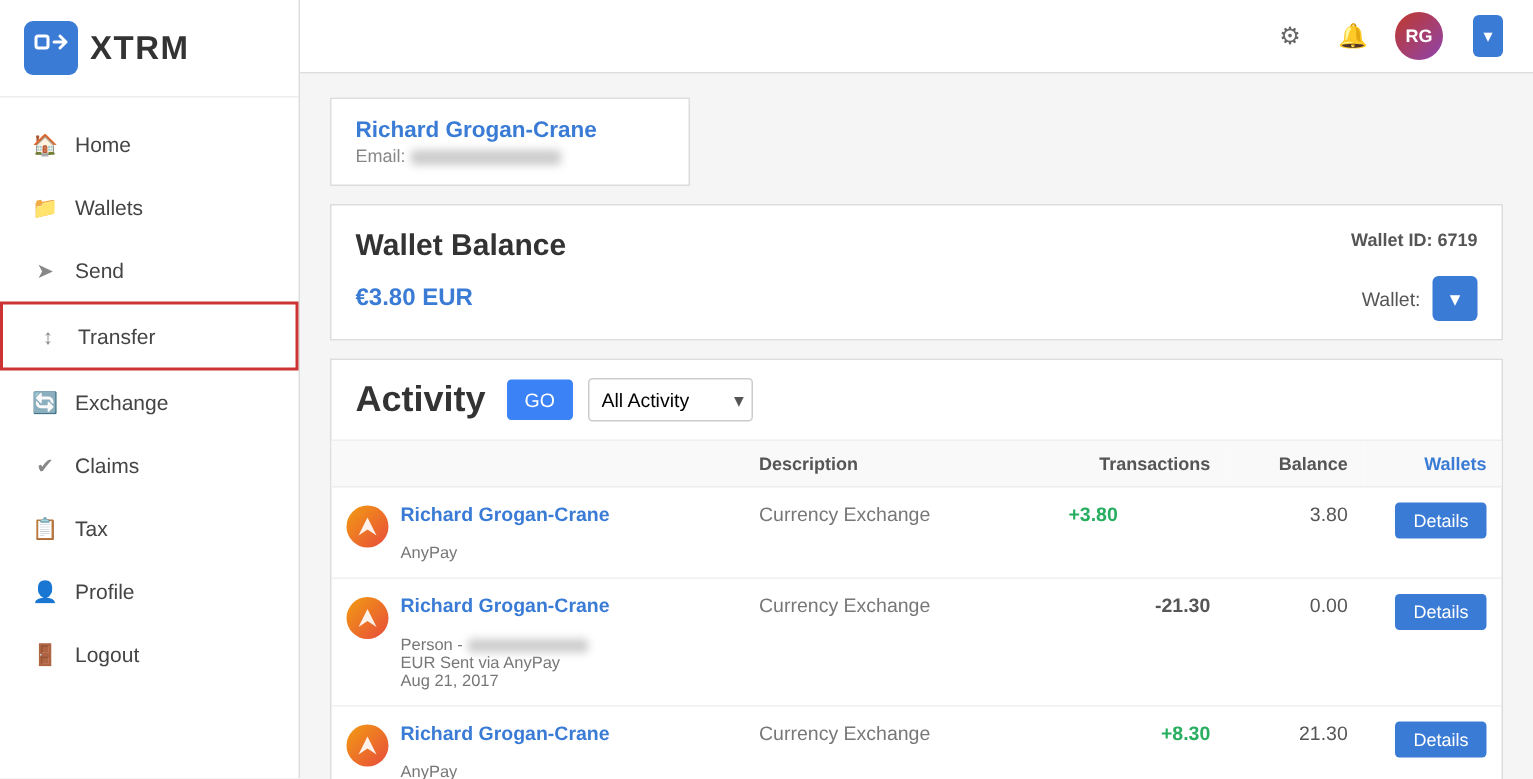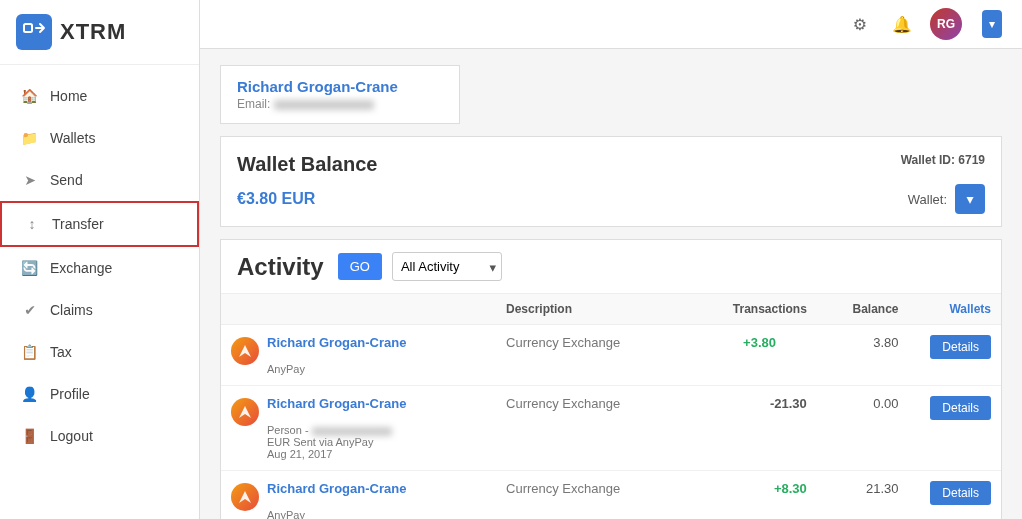--- a/index.html
+++ b/index.html
@@ -430,21 +430,21 @@
                       <path d="M8 2 L14 14 L8 10 L2 14 Z" fill="white" opacity="0.9"></path>
                     </svg>
           </div>
           <div class="user-info">
             <span class="user-info-name">Richard Grogan-Crane</span>
             <span class="user-info-sub">AnyPay</span>
           </div>
         </div>
       </td>
       <td class="col-desc" style="color:#777;">Currency Exchange</td>
-      <td class="col-tx" style="text-align:center; font-weight:bold; color:#27ae60;">+3.80</td>
+      <td class="col-tx" style="text-align:left; font-weight:bold; color:#27ae60;">+3.80</td>
       <td class="col-bal" style="text-align:right; color:#555;">3.80</td>
       <td class="col-btn" style="text-align:right;">
         <button class="details-btn">Details</button>
       </td>
     </tr>
             <tr>
       <td class="col-user">
         <div class="td-user">
           <div class="row-icon" style="flex-shrink:0; margin-top:2px;">
             <svg width="16" height="16" viewBox="0 0 16 16">

